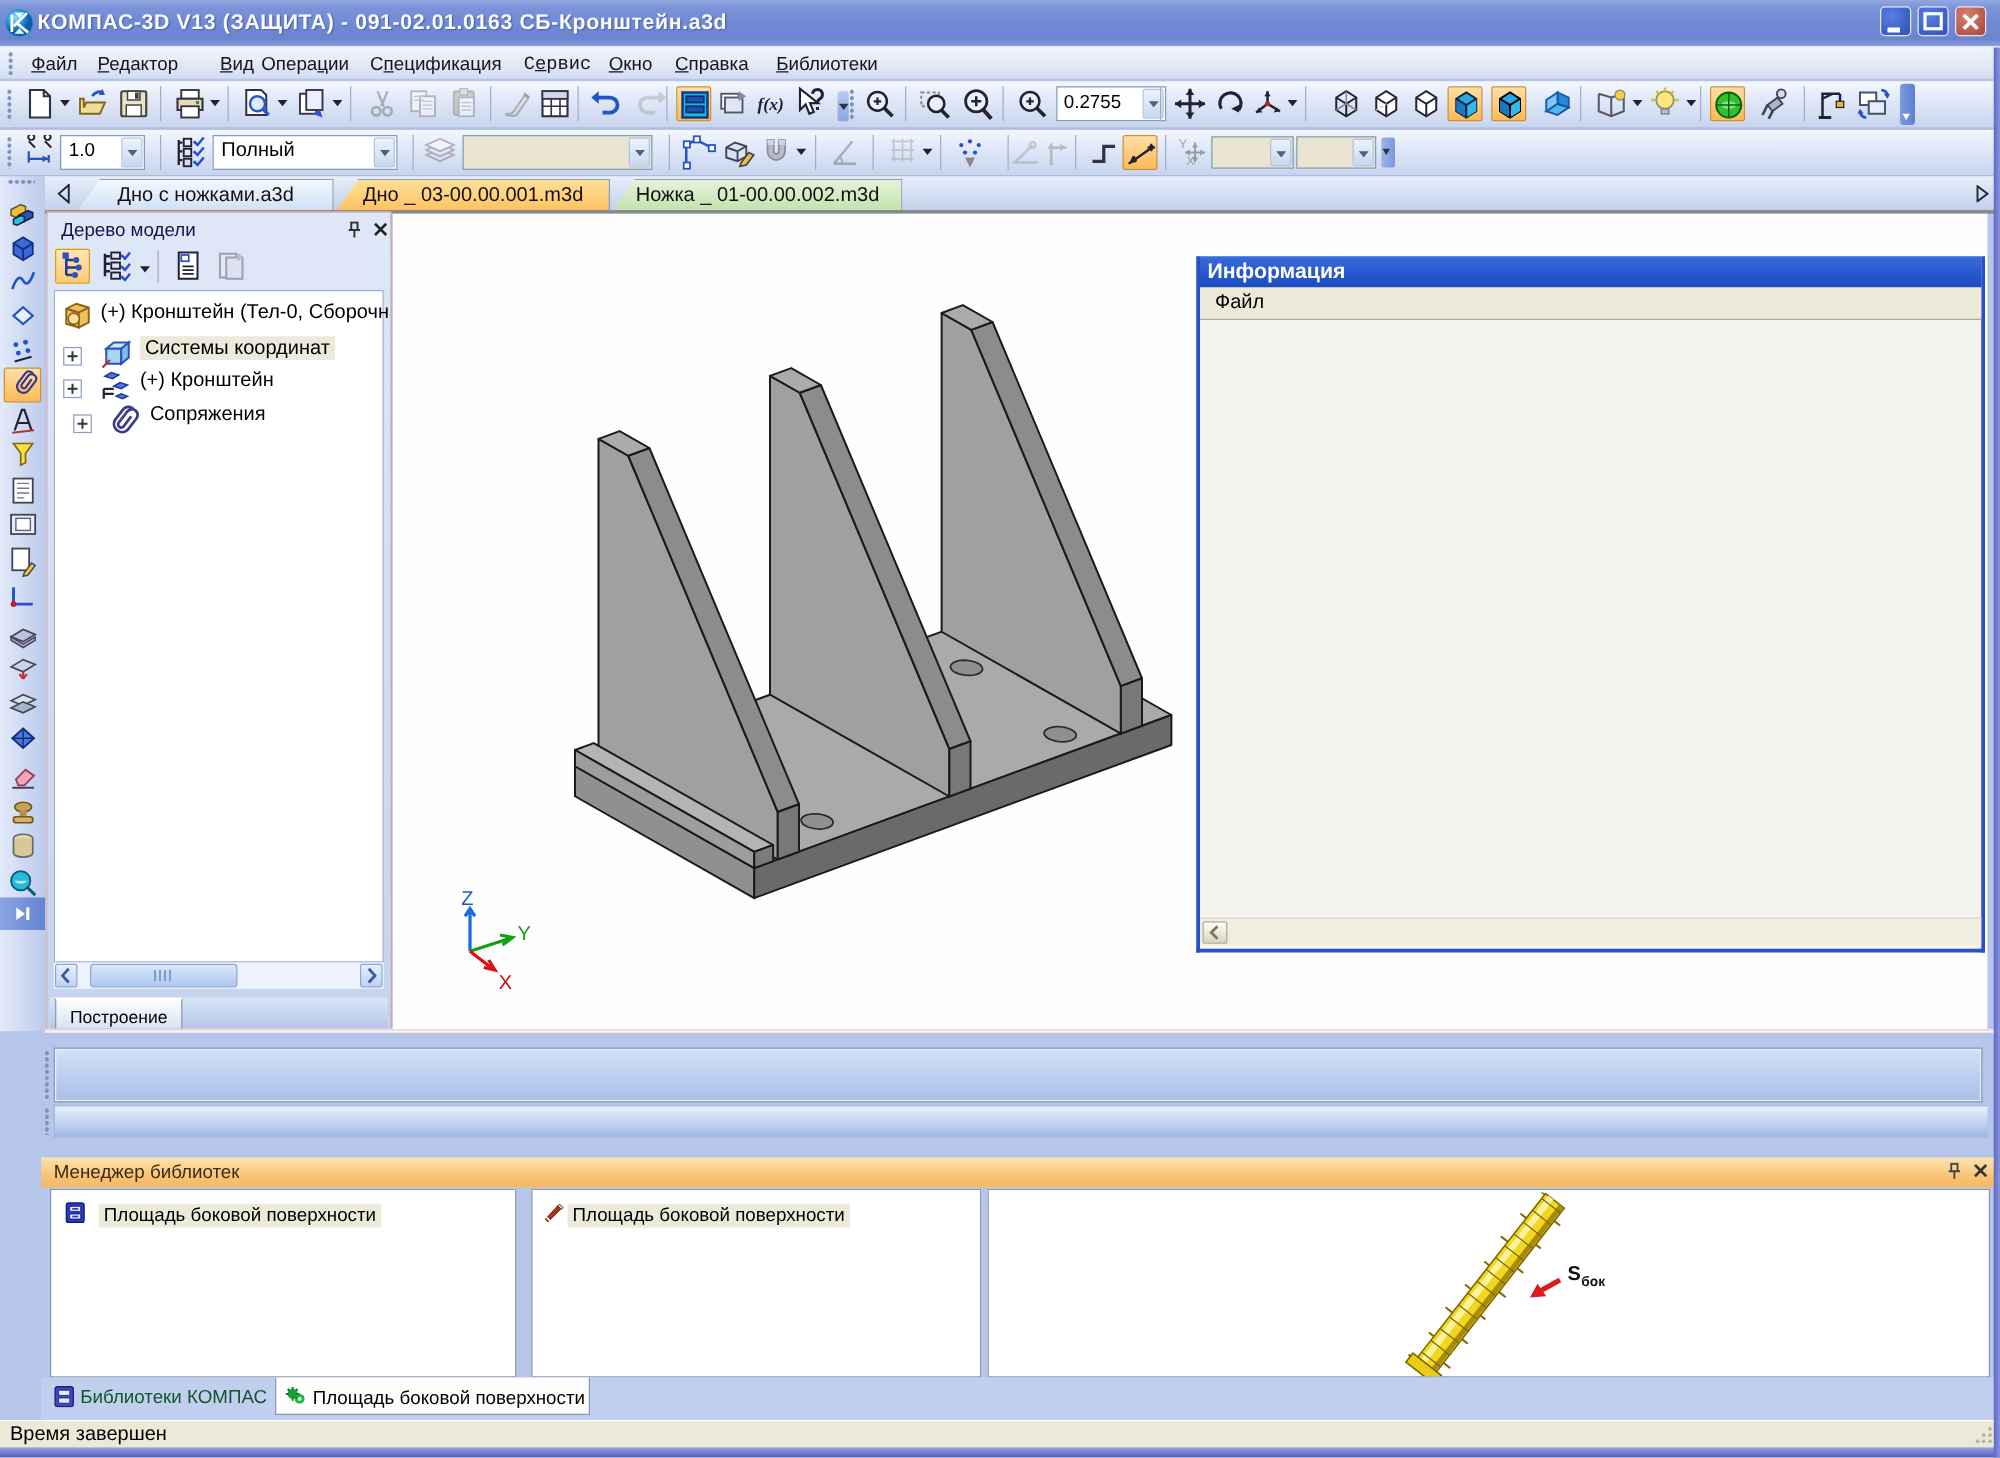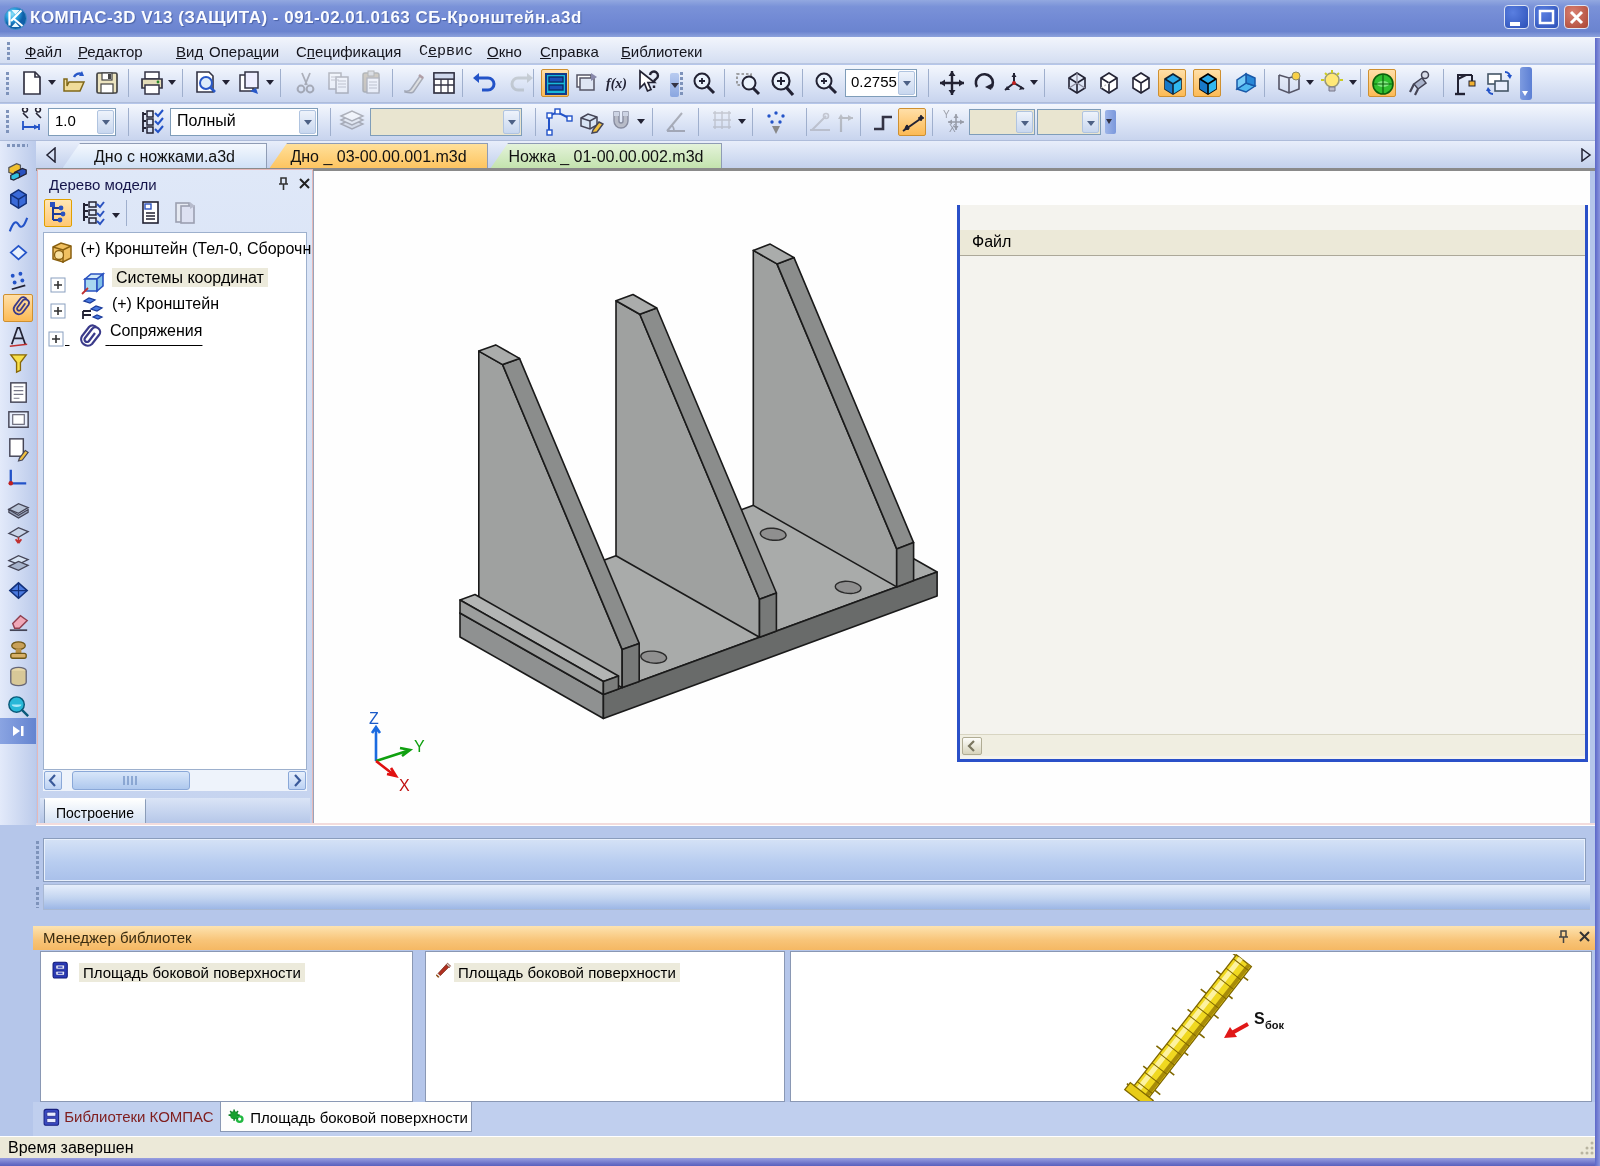--- a/index.html
+++ b/index.html
@@ -239,21 +239,21 @@
         <circle cx="13" cy="12" r="8.5" fill="#eaf2fc" stroke="#223" stroke-width="2.2"></circle>
         <path d="M18 18 l7 8" stroke="#223" stroke-width="3.2"></path>
         <path d="M9 12 h8 M13 8 v8" stroke="#223" stroke-width="2"></path>
       </svg></div>
 <div class="abs tsep" style="left:802px;"></div>
 <div class="abs ticon" style="left:812px; top:4px; width:28px; height:28px;"><svg width="28" height="28" viewBox="0 0 28 28">
         <circle cx="12" cy="12" r="7.5" fill="#eaf2fc" stroke="#223" stroke-width="2"></circle>
         <path d="M17 17 l7 7" stroke="#223" stroke-width="3"></path>
         <path d="M9 12 h6 M12 9 v6" stroke="#223" stroke-width="1.8"></path>
       </svg></div>
-<div class="abs" style="left:845px; top:4px; width:72px; height:28px; background:#fff; border:1px solid #7f9db9;"><span style="position:relative; top:3px; left:5px; font-size:15px;">0.2755</span><div class="combobtn"></div></div>
+<div class="abs" style="left:845px; top:4px; width:88px; height:28px; background:#fff; border:1px solid #7f9db9;"><span style="position:relative; top:3px; left:5px; font-size:15px;">0.2755</span><div class="combobtn"></div></div>
 <div class="abs tsep" style="left:928px;"></div>
 <div class="abs ticon" style="left:938px; top:4px; width:28px; height:28px;"><svg width="28" height="28" viewBox="0 0 28 28">
         <path d="M14 2 v24 M2 14 h24" stroke="#223" stroke-width="2.4"></path>
         <path d="M14 2 l-3.5 5 h7 z M14 26 l-3.5 -5 h7 z M2 14 l5 -3.5 v7 z M26 14 l-5 -3.5 v7 z" fill="#223"></path>
       </svg></div>
 <div class="abs ticon" style="left:970px; top:4px; width:28px; height:28px;"><svg width="28" height="28" viewBox="0 0 28 28">
         <path d="M7 18 a8.5 8.5 0 1 1 14 1" fill="none" stroke="#223" stroke-width="2.6"></path>
         <path d="M23 14 l-2 7 l-6 -3 z" fill="#223"></path>
       </svg></div>
 <div class="abs ticon" style="left:1000px; top:4px; width:28px; height:28px;"><svg width="28" height="28" viewBox="0 0 28 28">
@@ -610,21 +610,21 @@
           <rect x="1" y="1" width="14" height="14" fill="#fff" stroke="#8aa0c0"></rect>
           <path d="M4 8 h8 M8 4 v8" stroke="#333" stroke-width="1.6"></path>
         </svg>
       <svg style="vertical-align:-7px; margin-left:8px;" width="28" height="26" viewBox="0 0 28 26">
           <path d="M5 4 l5 -3 l6 2 l-5 3 z" fill="#4a7ae0" stroke="#1a3a9a" stroke-width="1.2"></path>
           <path d="M4 14 v8 M4 14 h8 M4 18 h8" stroke="#223" stroke-width="1.8" fill="none"></path>
           <path d="M12 12 l5 -3 l6 2 l-5 3 z" fill="#4a7ae0" stroke="#1a3a9a" stroke-width="1.2"></path>
           <path d="M14 20 l4 -2 l5 2 l-4 2 z" fill="#4a7ae0" stroke="#1a3a9a" stroke-width="1.2"></path>
         </svg>
       <span style="position:relative; top:-7px;">(+) Кронштейн</span></div>
-    <div class="treerow" style="left:4px; top:91px;text-decoration:underline;">
+    <div class="treerow" style="left:14px; top:91px;">
       <svg style="vertical-align:-4px;" width="17" height="17">
           <rect x="1" y="1" width="14" height="14" fill="#fff" stroke="#8aa0c0"></rect>
           <path d="M4 8 h8 M8 4 v8" stroke="#333" stroke-width="1.6"></path>
         </svg>
       <svg style="vertical-align:-8px; margin-left:8px;" width="28" height="28" viewBox="0 0 28 28">
           <path d="M20 4 a5 5 0 0 0 -8 -1 l-7 9 a6.5 6.5 0 0 0 10 8 l7 -9 a4.5 4.5 0 0 0 -7 -6 l-7 9 a2.5 2.5 0 0 0 4 3 l6 -8" fill="none" stroke="#3a3a8a" stroke-width="2.2"></path>
         </svg>
       <span style="position:relative; top:-8px;">Сопряжения</span></div>
   </div>
   <div class="abs" id="treehsb">
@@ -671,20 +671,21 @@
 <path d="M375 761 L406 751 M399 748 L409 750 L401 756" stroke="#10a010"></path>
 <path d="M375 761 L393 775 M386 774 L395 776 L390 768" stroke="#e01010"></path>
 </g>
 <text x="368" y="724" font-size="16" fill="#1a5ac8" font-family="Liberation Sans">Z</text>
 <text x="413" y="752" font-size="16" fill="#10a010" font-family="Liberation Sans">Y</text>
 <text x="398" y="791" font-size="16" fill="#c01010" font-family="Liberation Sans">X</text>
 </svg>
 </div>
 
 <div class="abs" id="infowin">
+  <div class="abs" id="infotitle">Информация</div>
   <div class="abs" id="infomenu">Файл</div>
   <div class="abs" id="infosb">
     <div class="abs" style="left:2px; top:2px; width:20px; height:18px; background:linear-gradient(#fdfdfa,#d8d4bc); border:1px solid #b0ac94; border-radius:2px;"><svg width="18" height="16">
           <path d="M11 3 L6 8 L11 13" stroke="#7a7660" stroke-width="2.2" fill="none"></path>
         </svg></div>
   </div>
 </div>
 
 <div class="abs grip" style="left:36px; top:840px; height:40px;"></div>
 <div class="abs" id="propbar1"></div>
@@ -730,21 +731,21 @@
       <rect x="18" y="57" width="9" height="29" fill="#e8cc18" stroke="#806800" stroke-width="1.3"></rect>
     </g>
     <path d="M146 80 l18 -10" stroke="#e01818" stroke-width="4"></path>
     <path d="M140 84 l13 -1 l-7 -10 z" fill="#e01818"></path>
     <text x="170" y="70" font-size="16" font-weight="bold" fill="#111" font-family="Liberation Sans">S</text>
       <text x="181" y="75" font-size="11" font-weight="bold" fill="#111" font-family="Liberation Sans">бок</text>
   </svg>
 </div>
 
 <div class="abs" id="libtabs">
-  <div class="libtab" style="left:9px; color:#7f1d1d; white-space:nowrap;"><svg style="vertical-align:-4px;" width="18" height="18" viewBox="0 0 26 26">
+  <div class="libtab" style="left:9px; color:#14532d; white-space:nowrap;"><svg style="vertical-align:-4px;" width="18" height="18" viewBox="0 0 26 26">
         <rect x="3" y="2" width="21" height="23" rx="3" fill="#3a4ac0" stroke="#182080" stroke-width="1.5"></rect>
         <rect x="7" y="6" width="13" height="6" rx="1.5" fill="#e8ecff" stroke="#182080"></rect>
         <rect x="7" y="15" width="13" height="6" rx="1.5" fill="#e8ecff" stroke="#182080"></rect>
       </svg> Библиотеки КОМПАС</div>
   <div class="libtab" style="left:187px; width:252px; white-space:nowrap; background:#fdfdfd; border:1px solid #8a98b4; border-top:none; color:#000;"><svg style="vertical-align:-4px; margin-left:6px;" width="19" height="19" viewBox="0 0 24 24">
         <circle cx="9" cy="9" r="5" fill="#18a030"></circle>
         <circle cx="16" cy="14" r="5" fill="#20b840"></circle>
         <g stroke="#108028" stroke-width="2">
           <path d="M9 2 v3 M9 13 v3 M2 9 h3 M13 9 h3 M4 4 l2 2 M12 12 l2 2 M14 4 l-2 2"></path>
         </g>

